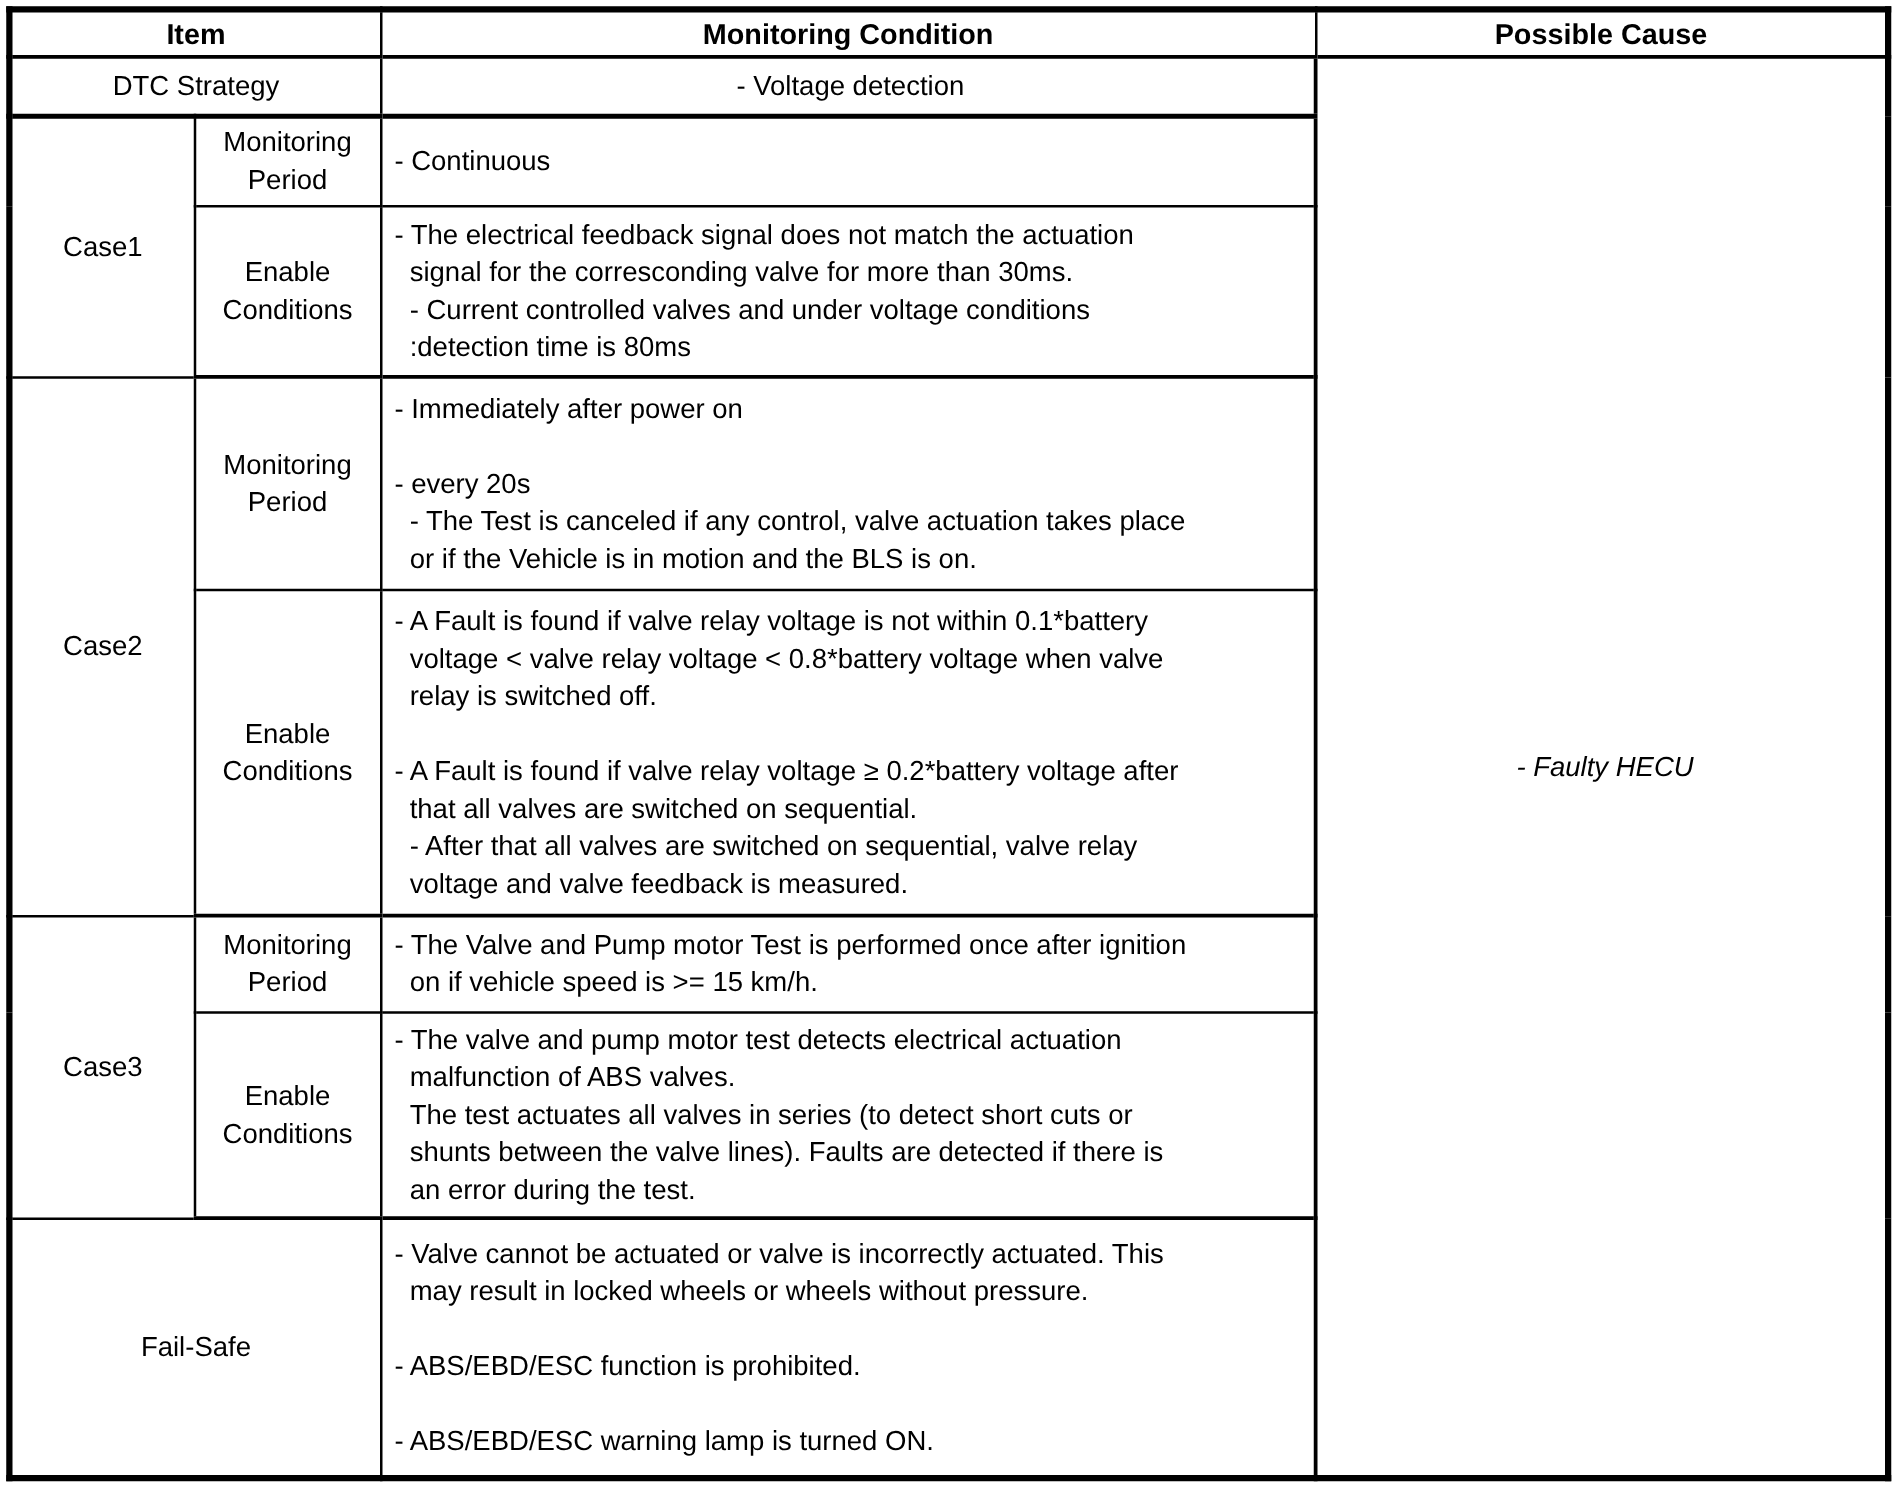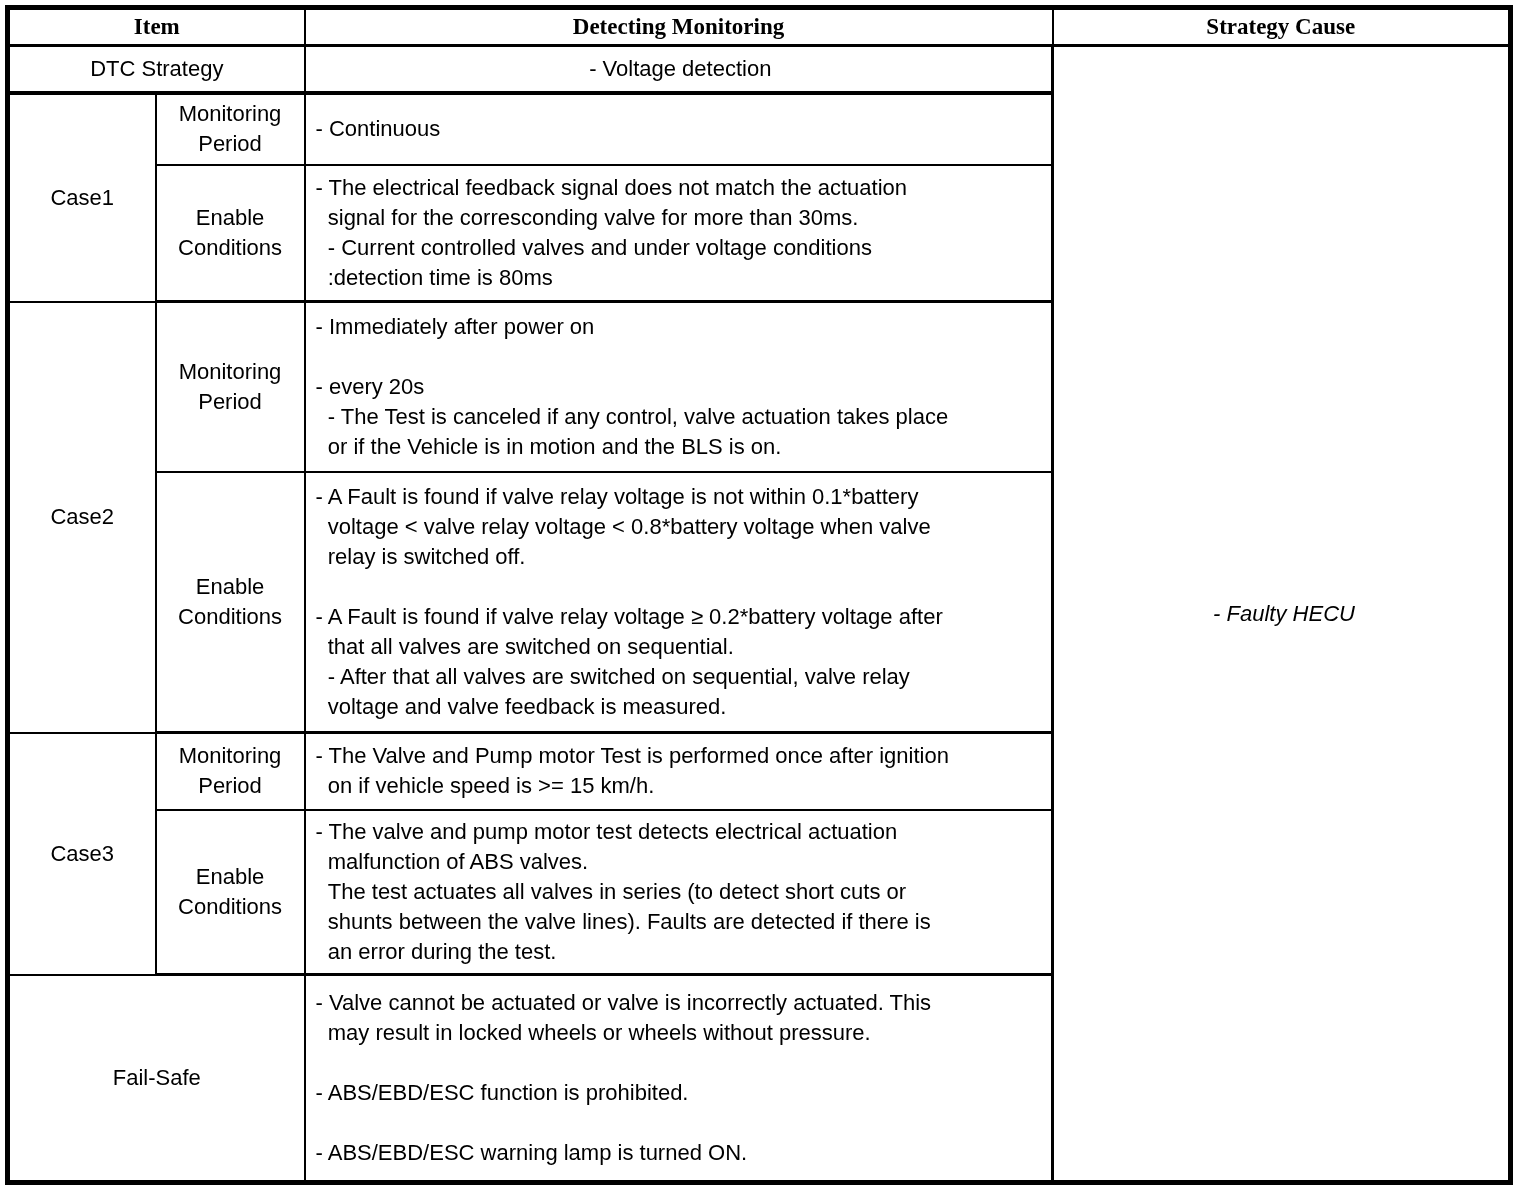--- a/index.html
+++ b/index.html
@@ -34,21 +34,20 @@
     white-space: pre-wrap;
     overflow: hidden;
     padding: 4px 6px;
   }
   th {
     font-size: 23px;
     font-weight: bold;
     text-align: center;
     border-bottom-width: 3px;
     padding: 2px 4px;
-    font-family: Liberation Serif, serif;
   }
   .c-label {
     text-align: center;
   }
   .sub {
     text-align: center;
   }
   .cond {
     text-align: left;
     padding-left: 10px;
@@ -72,22 +71,22 @@
     <colgroup>
       <col style="width:148px">
       <col style="width:149px">
       <col style="width:748px">
       <col style="width:458px">
     </colgroup>
 
     <tbody>
         <tr style="height:38px">
       <th colspan="2">Item</th>
-      <th>Detecting Monitoring</th>
-      <th>Strategy Cause</th>
+      <th>Monitoring Condition</th>
+      <th>Possible Cause</th>
     </tr>
 
     <tr class="dtc-row" style="height:47px">
       <td colspan="2" class="c-label">DTC Strategy</td>
       <td class="cond">- Voltage detection</td>
       <td rowspan="8" class="cause">- Faulty HECU</td>
     </tr>
 
     <tr style="height:72px">
       <td rowspan="2" class="c-label">Case1</td>

